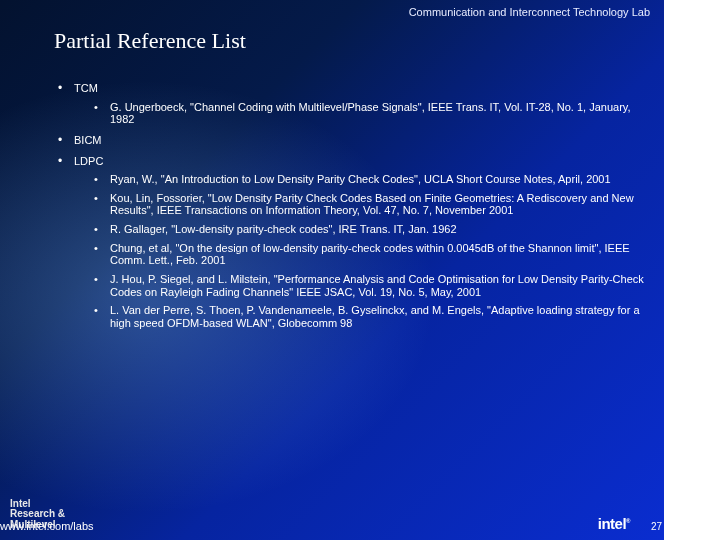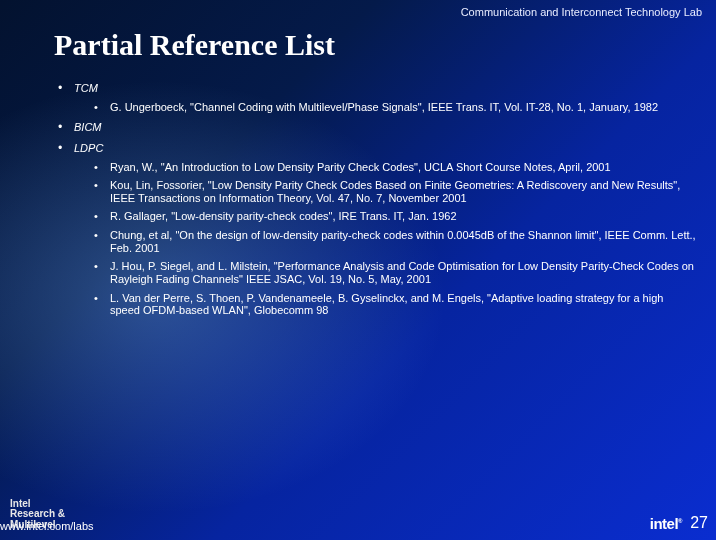--- a/index.html
+++ b/index.html
@@ -5,57 +5,56 @@
   html, body {
     margin: 0;
     padding: 0;
     width: 720px;
     height: 540px;
     overflow: hidden;
     font-family: Arial, Helvetica, sans-serif;
   }
   .slide {
     position: relative;
-    width: 716px;
+    width: 664px;
     height: 540px;
     background:
       radial-gradient(ellipse 480px 360px at 22% 55%, rgba(120,180,255,0.35) 0%, rgba(0,0,0,0) 60%),
       linear-gradient(135deg, #03122f 0%, #041a4a 30%, #0624a0 60%, #0a2dd0 100%);
     color: #ffffff;
     box-sizing: border-box;
   }
   .header-label {
     position: absolute;
     top: 6px;
     right: 14px;
     font-size: 11px;
     color: #e8ecff;
   }
   .title {
     position: absolute;
     top: 28px;
     left: 54px;
     font-family: Georgia, 'Times New Roman', serif;
-    font-size: 30px;
-    font-weight: bold;
+    font-size: 22px;
+    font-weight: normal;
     color: #ffffff;
   }
   .content {
     position: absolute;
     top: 82px;
     left: 58px;
     right: 20px;
     font-size: 11px;
     line-height: 1.15;
   }
   .l1 {
     position: relative;
     padding-left: 16px;
     margin-bottom: 4px;
-    font-style: italic;
   }
   .l1::before {
     content: "•";
     position: absolute;
     left: 0;
     top: 0;
     color: #ffffff;
     font-size: 12px;
   }
   .l2 {
@@ -102,22 +101,22 @@
     color: #ffffff;
     letter-spacing: -0.5px;
   }
   .footer-logo .reg {
     font-size: 6px;
     vertical-align: super;
   }
   .page-num {
     position: absolute;
     bottom: 8px;
-    right: 8px;
-    font-size: 16px;
+    right: 2px;
+    font-size: 10px;
     color: #ffffff;
   }
 </style>
 </head>
 <body>
 
 <div class="slide">
 
   <div class="header-label">Communication and Interconnect Technology Lab</div>
 

